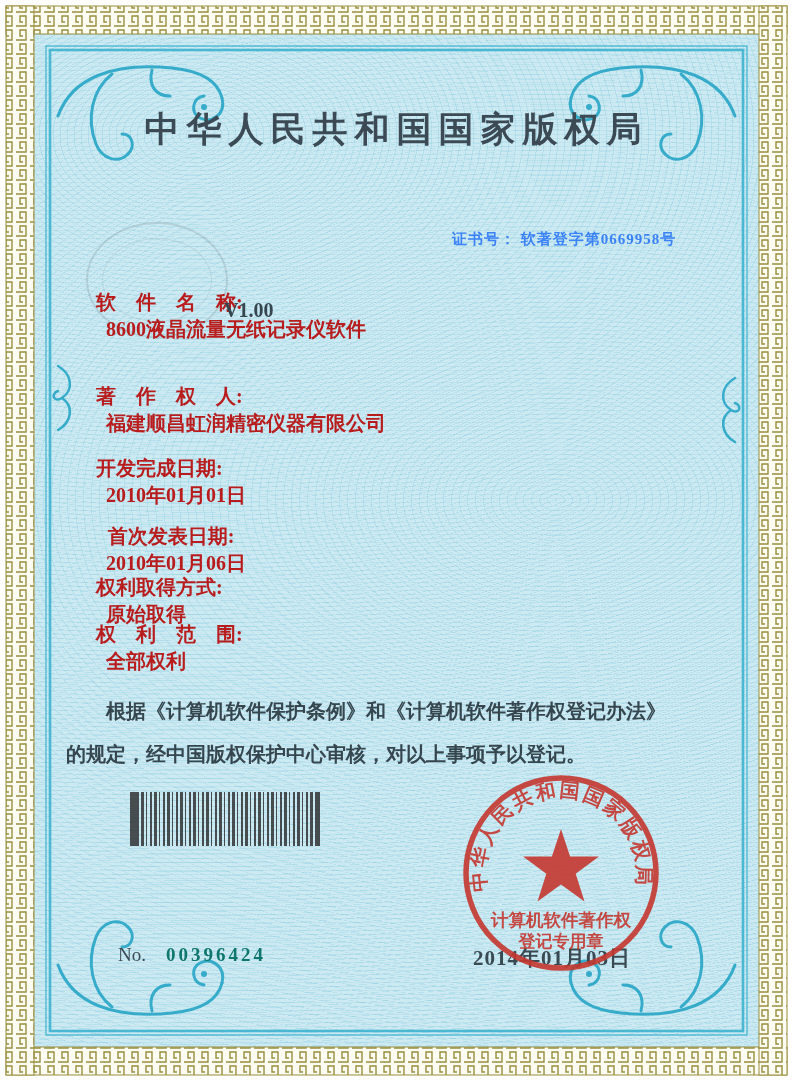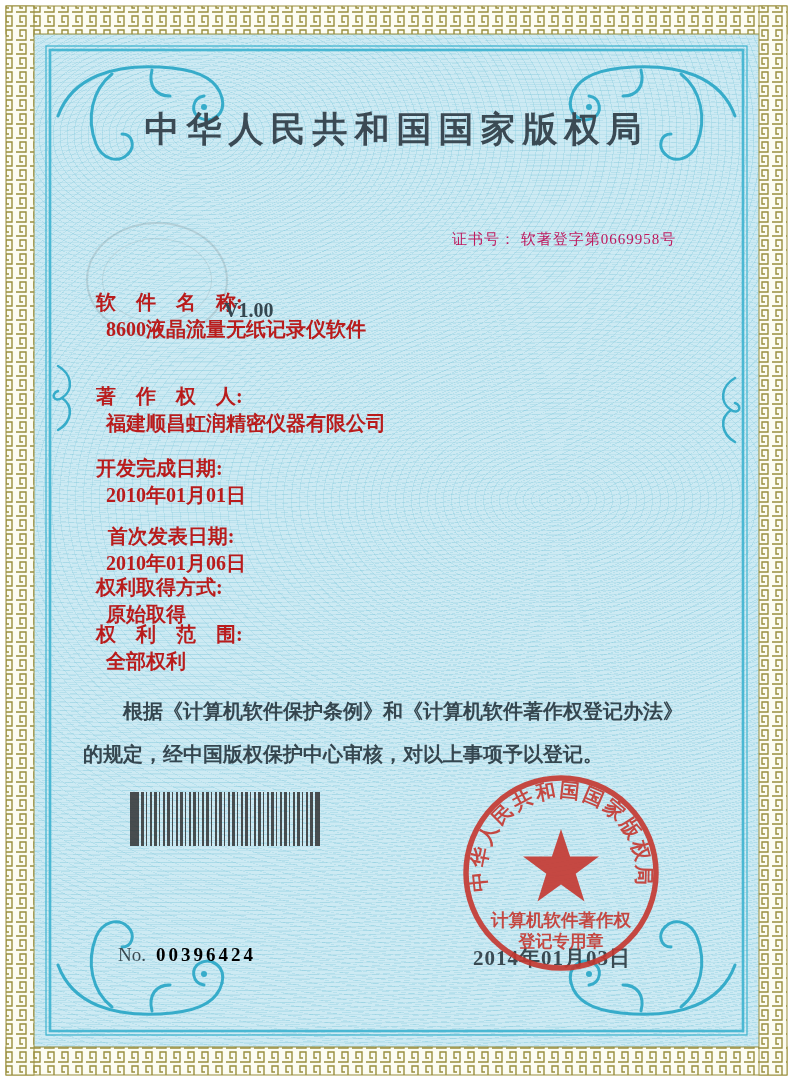--- a/index.html
+++ b/index.html
@@ -22,36 +22,36 @@
 
   .issuer{
     position:absolute;top:106px;left:0;width:100%;text-align:center;
     font-size:35px;font-weight:700;letter-spacing:7px;color:#3b4a54;
   }
   .cert-title{
     position:absolute;top:160px;left:0;width:100%;text-align:center;
     font-size:45px;font-weight:800;letter-spacing:6px;color:#333f47;
   }
   .cert-no{
-    position:absolute;top:230px;left:452px;font-size:15px;font-weight:400;
-    color:#be185d;letter-spacing:1px;
+    position:absolute;top:230px;left:452px;font-size:15px;font-weight:700;
+    color:#3b82f6;letter-spacing:1px;
   }
   .row{position:absolute;left:66px;font-size:20px;font-weight:700;color:#b91c1c;white-space:pre;}
   .row .label{display:inline-block;min-width:148px;}
   .row .value{margin-left:10px;}
   .r-name{top:266px;} .v-line2{position:absolute;left:224px;top:299px;font-size:20px;font-weight:700;}
   .r-owner{top:360px;}
   .r-dev{top:432px;}
   .r-pub{top:500px;text-align:center;}
   .r-acq{top:551px;}
   .r-scope{top:598px;}
   .r-reg{top:645px;}
   .statement{
     position:absolute;left:66px;top:690px;width:612px;
-    font-size:20px;font-weight:700;line-height:2.15;text-indent:2em;color:#35464f;margin-left:17px;
+    font-size:20px;font-weight:700;line-height:2.15;text-indent:2em;color:#35464f;
   }
   .barcode{
     position:absolute;left:130px;top:792px;width:178px;height:54px;opacity:.82;
     border-left:7px solid #2b2b2b;border-right:5px solid #2b2b2b;
     background-image:
       repeating-linear-gradient(90deg,#2b2b2b 0 2px,transparent 2px 4px,#2b2b2b 4px 7px,transparent 7px 9px,#2b2b2b 9px 10px,transparent 10px 13px),
       repeating-linear-gradient(0deg, rgba(205,234,243,.65) 0 2px, transparent 2px 6px);
   }
   .watermark{
     position:absolute;left:86px;top:222px;width:138px;height:112px;border-radius:50%;
@@ -59,21 +59,21 @@
   }
   .watermark .inner{
     position:absolute;inset:14px;border-radius:50%;border:1px solid rgba(130,150,155,.22);
   }
   .seal{position:absolute;left:456px;top:768px;width:210px;height:210px;z-index:6;opacity:.9;}
   .issue-date{
     position:absolute;left:473px;top:944px;font-size:21px;font-weight:700;
     letter-spacing:1px;color:#3a4a52;z-index:5;
   }
   .serial{position:absolute;left:118px;top:944px;font-size:19px;color:#3a4a52;z-index:5;}
-  .serial .num{color:#000000;letter-spacing:3px;margin-left:10px;font-weight:700;}
+  .serial .num{color:#0f766e;letter-spacing:3px;margin-left:20px;font-weight:700;}
 </style>
 </head>
 <body>
 
 <div class="page">
 
   <div class="field"></div>
 
   <svg class="frame" width="793" height="1081" viewBox="0 0 793 1081">
     <defs>

